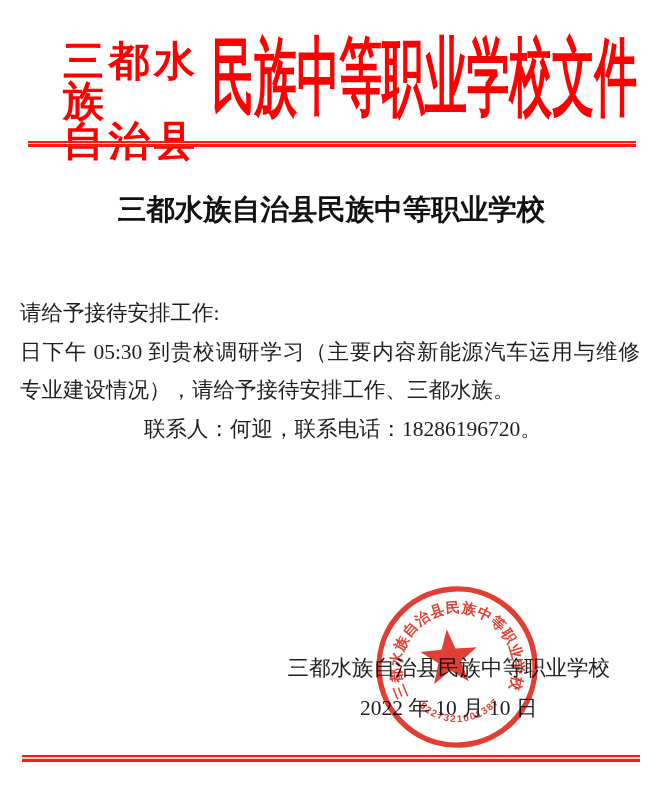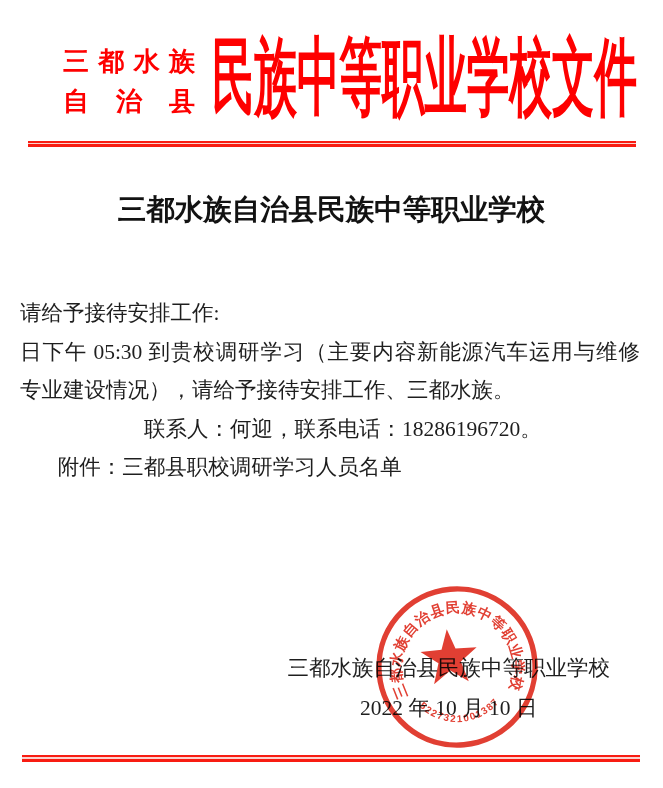--- a/index.html
+++ b/index.html
@@ -8,21 +8,21 @@
     overflow:hidden;
     font-family:"Liberation Serif","DejaVu Serif",serif;
     color:#1e1e1e;
   }
 
   
   .letterhead { position:absolute; top:0; left:0; right:0; height:130px; }
   .lh-left {
     position:absolute; left:63px; top:41px; width:132px;
     color:#fe0000; font-family:"Liberation Sans","DejaVu Sans",sans-serif;
-    font-weight:bold; font-size:26px; line-height:40px;
+    font-weight:bold; font-size:41px; line-height:40px;
   }
   .lh-left .spread { text-align:justify; text-align-last:justify; }
   .lh-right {
     position:absolute; left:212px; top:33px;
     color:#fe0000; font-family:"Liberation Sans","DejaVu Sans",sans-serif;
     font-weight:bold; font-size:85px; line-height:88px; white-space:nowrap;
     transform:scaleX(0.5); transform-origin:left top; letter-spacing:0;
   }
 
   
@@ -83,21 +83,20 @@
 
   <div class="doc-title">
     <div>三都水族自治县民族中等职业学校</div>
   </div>
 
   <div class="body">
     <div class="salutation">请给予接待安排工作:</div>
     <div class="p-line just">日下午 05:30 到贵校调研学习（主要内容新能源汽车运用与维修</div>
     <div class="p-line">专业建设情况），请给予接待安排工作、三都水族。</div>
     <div class="contact">联系人：何迎，联系电话：18286196720。</div>
-    <div class="attachment">附件：三都县职校调研学习人员名单</div>
   </div>
 
   <div class="signature">
     <div>三都水族自治县民族中等职业学校</div>
     <div>2022 年 10 月 10 日</div>
   </div>
 
   <svg class="seal" viewBox="0 0 170 170" xmlns="http://www.w3.org/2000/svg">
     <defs>
       <path id="arcTop" d="M 33,110 A 57,57 0 1 1 137,110" fill="none"></path>

